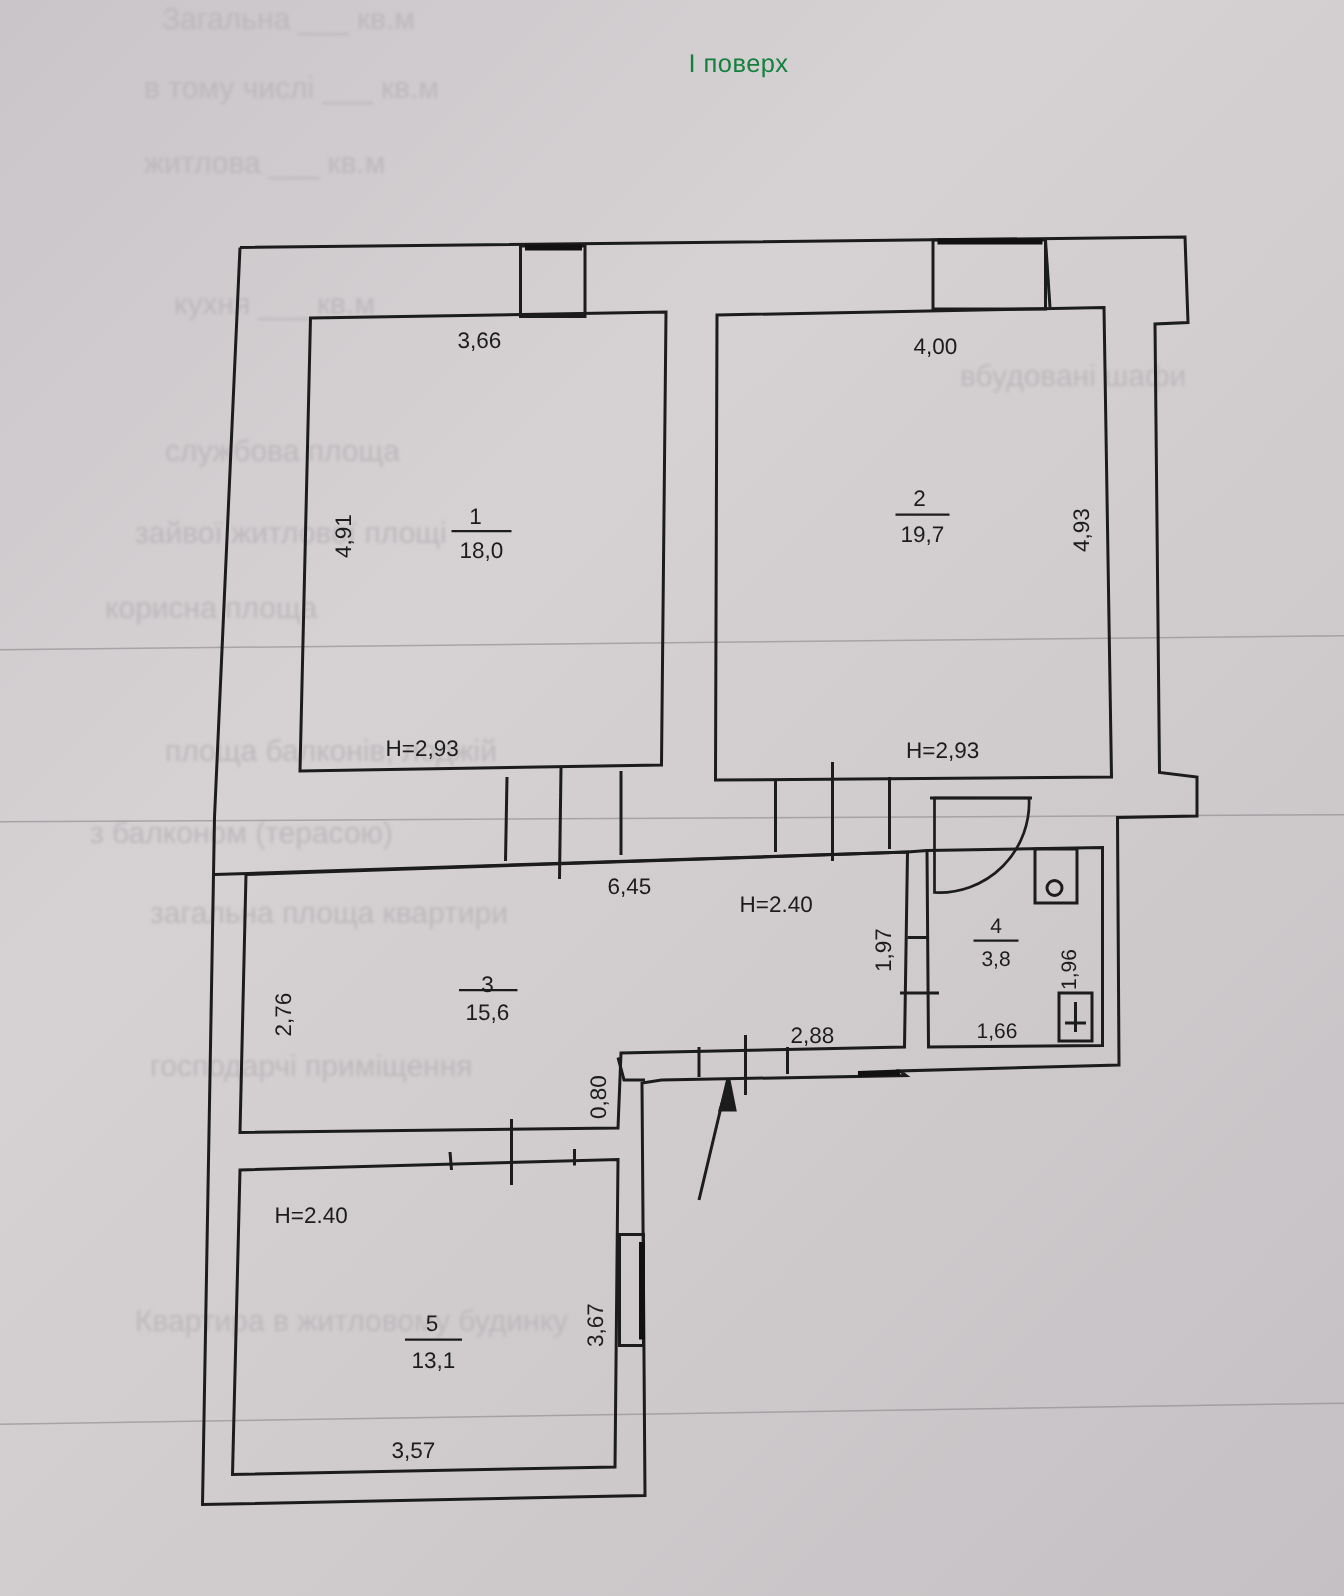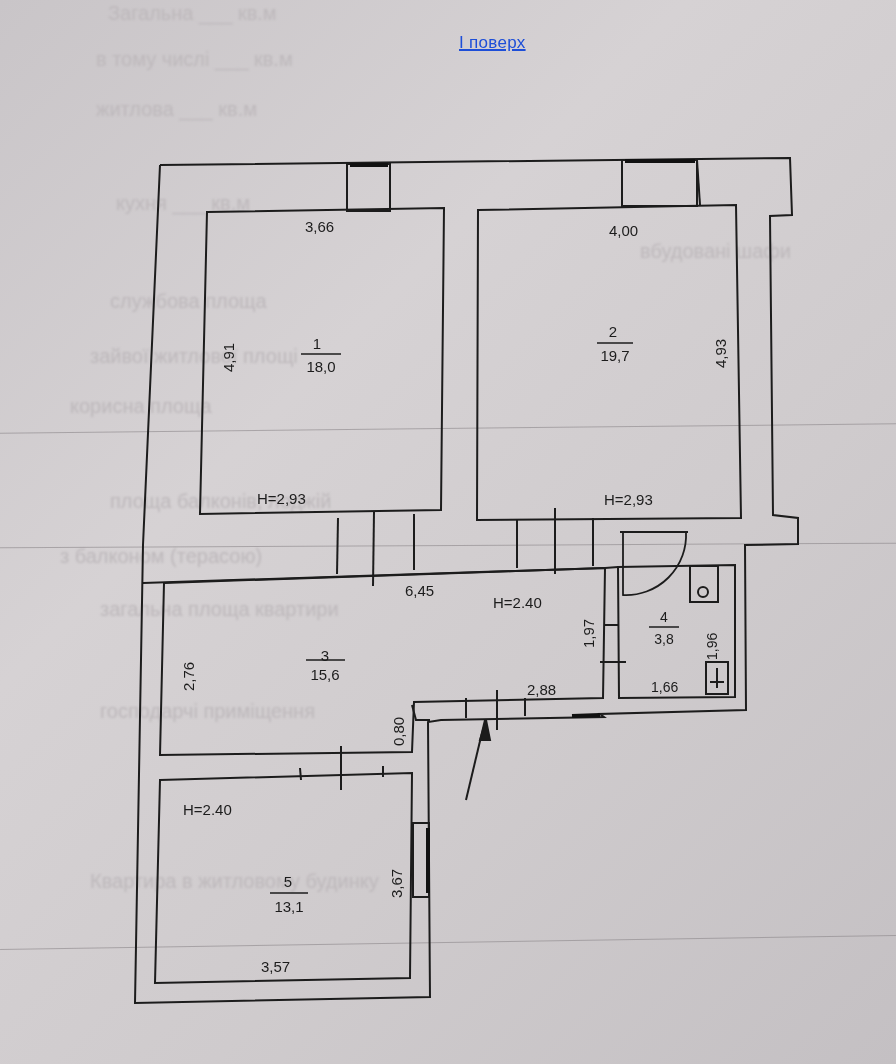--- a/index.html
+++ b/index.html
@@ -4,22 +4,22 @@
 <style>
   html, body { margin:0; padding:0; }
   body {
     width:896px; height:1064px; overflow:hidden; position:relative;
     background: linear-gradient(135deg, #c9c5c8 0%, #d6d2d4 35%, #cfcbcd 65%, #c4c0c3 100%);
     font-family: "Liberation Sans", sans-serif;
   }
   .ghost { position:absolute; color:#bdb8bb; font-size:20px; font-family:"Liberation Sans", sans-serif; white-space:nowrap; filter:blur(1.2px); }
   .rule { position:absolute; height:1px; background:#8a8688; opacity:0.6; }
   .title {
-    position:absolute; left:459px; top:33px; font-size:17px; color:#1d4ed8;
-    text-decoration:underline; text-decoration-thickness:2px; letter-spacing:0.3px;
+    position:absolute; left:459px; top:33px; font-size:17px; color:#15803d;
+    text-decoration-thickness:2px; letter-spacing:0.3px;
   }
   svg { position:absolute; left:0; top:0; }
   .lbl { font-family:"Liberation Sans", sans-serif; fill:#1c1c1c; }
 </style>
 </head>
 <body>
 
 <div class="ghost" style="left:108px;top:2px;">Загальна ___ кв.м</div>
 <div class="ghost" style="left:96px;top:48px;">в тому числі ___ кв.м</div>
 <div class="ghost" style="left:96px;top:98px;">житлова ___ кв.м</div>

